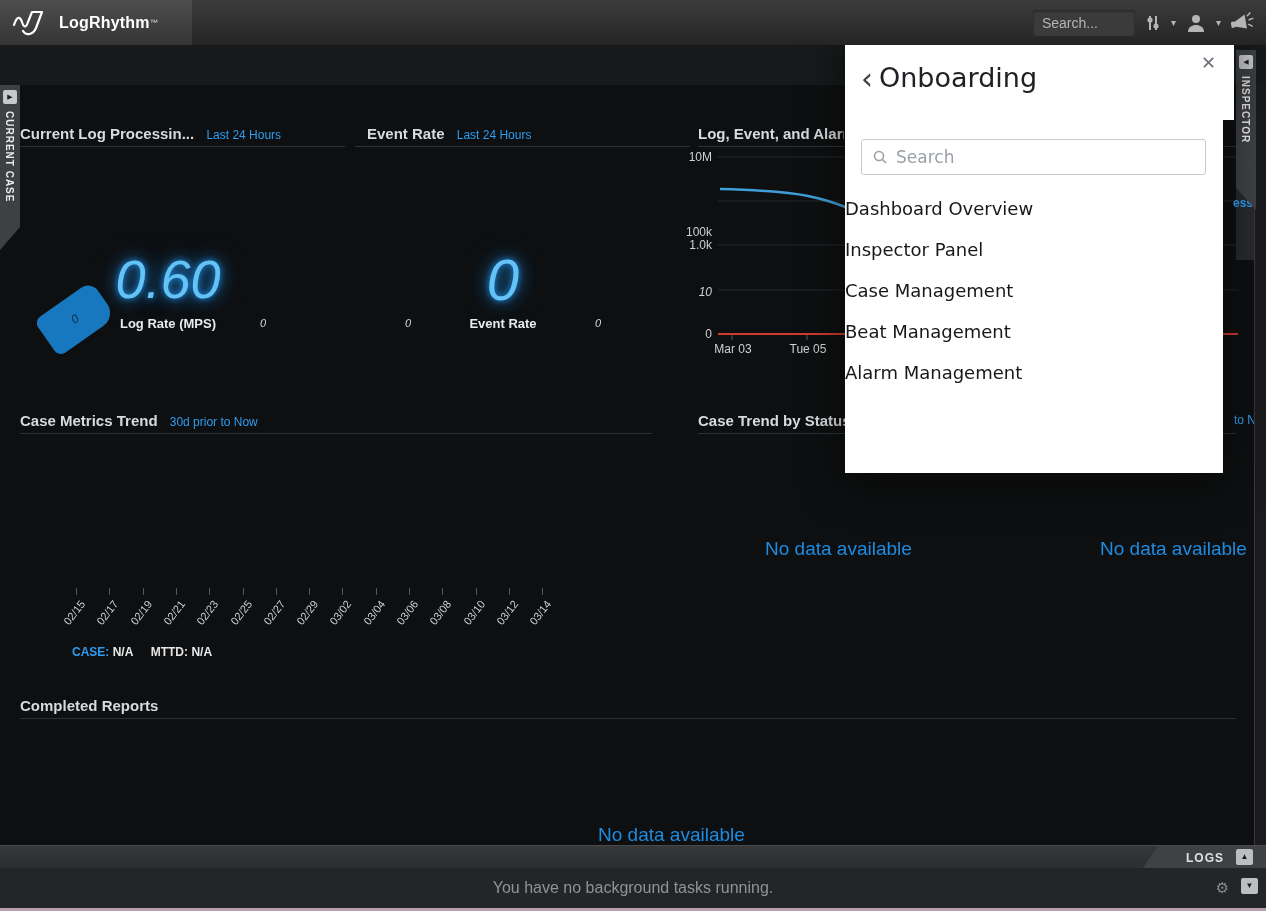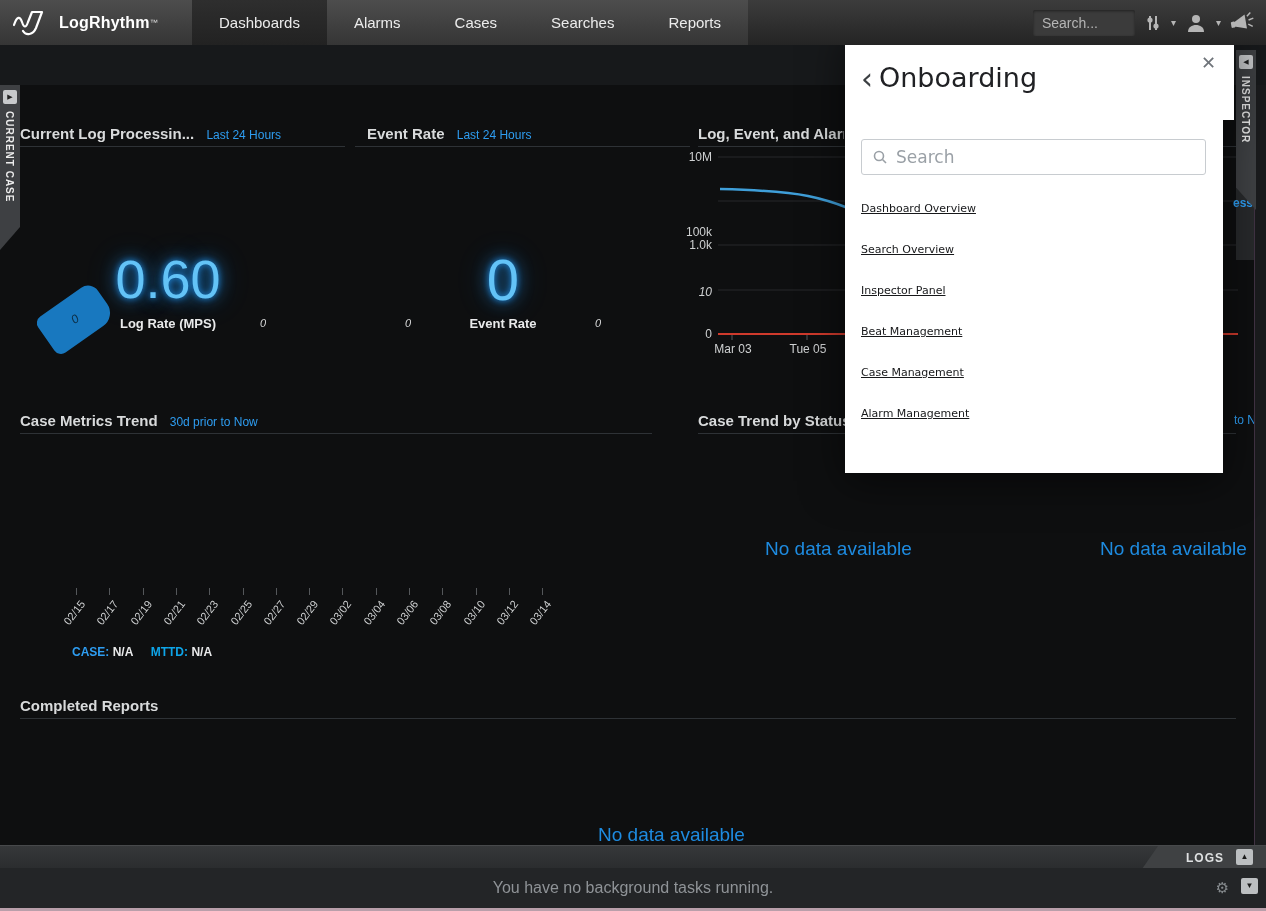--- a/index.html
+++ b/index.html
@@ -47,59 +47,59 @@
   .scrollcol{position:absolute;left:1254px;top:85px;width:12px;height:760px;background:#1a1b1d;
     border-left:1px solid #413244;z-index:22;}
 
   
   .w-title{position:absolute;color:#d8dadb;font-size:15px;font-weight:bold;white-space:nowrap;}
   .w-range{color:#2e9df1;font-size:12px;font-weight:normal;margin-left:8px;}
   .divider{position:absolute;height:1px;background:#2e3236;}
 
   
   .big-num{position:absolute;color:#63c3f7;font-weight:normal;text-align:center;
-    text-shadow:0 0 6px rgba(33,150,243,.95),0 0 16px rgba(33,150,243,.7),0 0 30px rgba(33,150,243,.45);}
+    text-shadow:0 0 6px rgba(33,150,243,.95),0 0 16px rgba(33,150,243,.7),0 0 30px rgba(33,150,243,.45);font-style:italic;}
   .gauge-label{position:absolute;color:#e9eaeb;font-size:13px;font-weight:bold;text-align:center;}
   .gauge-min,.gauge-max{position:absolute;color:#d6d7d8;font-size:11px;font-style:italic;}
   .gauge-seg{position:absolute;left:40px;top:297px;width:70px;height:44px;background:#1878bf;
     transform:rotate(-35deg);border-radius:8px 12px 16px 8px;display:flex;align-items:center;
     justify-content:center;color:#0d2e45;font-size:12px;font-style:italic;}
 
   
   .y3{position:absolute;left:664px;width:48px;text-align:right;color:#cfd1d2;font-size:12px;}
   .x3{position:absolute;top:342px;width:52px;text-align:center;color:#cfd1d2;font-size:12px;}
 
   
   .cm-tick{position:absolute;top:588px;width:1px;height:7px;background:#54575a;}
   .cm-label{position:absolute;top:598px;width:38px;text-align:right;color:#cfd1d2;font-size:11px;
     transform:rotate(-52deg);transform-origin:100% 0;white-space:nowrap;}
   .legend{position:absolute;left:72px;top:645px;font-size:12px;font-weight:bold;}
   .legend .val{color:#e8e9ea;margin-right:14px;}
   .mttr{color:#2e9df1;}
-  .mttd{color:#0ea5e9;}
+  .mttd{color:#e5e5e5;}
 
   .no-data{position:absolute;color:#1e8be0;font-size:19px;white-space:nowrap;}
   .fragment{position:absolute;color:#2e9df1;font-size:12px;font-weight:bold;white-space:nowrap;z-index:9;}
 
   
   .panel{position:absolute;left:845px;top:30px;width:389px;z-index:50;
     font-family:"DejaVu Sans",sans-serif;filter:drop-shadow(0 8px 22px rgba(0,0,0,.55));}
   .panel-bar{height:8px;background:#1273e6;}
   .panel-head{height:82px;background:#fff;position:relative;}
   .panel-back{position:absolute;left:16px;top:26px;font-size:30px;color:#3c4043;line-height:30px;cursor:pointer;}
   .panel-title{position:absolute;left:34px;top:24px;font-size:27px;color:#202124;}
   .panel-close{position:absolute;right:18px;top:14px;font-size:18px;color:#6f747a;font-weight:bold;cursor:pointer;}
   .panel-body{width:378px;height:353px;background:#fff;position:relative;box-sizing:border-box;}
   .ob-search{position:absolute;left:16px;top:19px;width:345px;height:36px;border:1px solid #c8ccd0;
     border-radius:3px;box-sizing:border-box;padding:0 8px 0 34px;font-size:17px;color:#333;
     font-family:"DejaVu Sans",sans-serif;outline:none;}
   .ob-search::placeholder{color:#9aa0a6;}
   .ob-mag{position:absolute;left:27px;top:29px;}
   .ob-list{position:absolute;left:0;top:68px;width:100%;}
-  .ob-item{height:41px;line-height:41px;padding-left:16px;font-size:11px;color:#17181a;cursor:pointer;text-decoration:underline;}
+  .ob-item{height:41px;line-height:41px;font-size:18px;color:#17181a;cursor:pointer;}
 
   
   .logs-band{position:absolute;left:0;top:845px;width:1266px;height:23px;
     background:linear-gradient(#36383a,#2b2d2f);border-top:1px solid #47494b;box-sizing:border-box;z-index:40;}
   .logs-tab{position:absolute;right:0;top:0;width:124px;height:23px;background:#3f4143;
     clip-path:polygon(16px 0,100% 0,100% 100%,0 100%);font-weight:bold;}
   .logs-label{position:absolute;left:44px;top:5px;color:#dfe1e2;font-size:12px;letter-spacing:1px;}
   .sq-btn{position:absolute;width:17px;height:16px;background:#bcbfc1;border-radius:2px;
     color:#1a1a1a;font-size:8px;line-height:16px;text-align:center;cursor:pointer;}
   .tasks{position:absolute;left:0;top:868px;width:1266px;height:40px;background:#232527;z-index:40;}
@@ -113,27 +113,20 @@
 <div class="screen">
 
   <div class="nav">
     <div class="brand">
       <svg width="38" height="28" viewBox="0 0 38 28" fill="none" stroke="#fff" stroke-width="2.2" stroke-linecap="round" stroke-linejoin="round">
         <path d="M1 16 C4 7 7 7 9 13 C11 19 13 19 15 13 L19 3 H29 L23 19 C20 26 13 27 10 22"></path>
       </svg>
       <span class="brand-text">LogRhythm</span>
       <span class="brand-tm">™</span>
     </div>
-    <div class="tabs">
-        <div class="tab active">Dashboards</div>
-        <div class="tab">Alarms</div>
-        <div class="tab">Cases</div>
-        <div class="tab">Searches</div>
-        <div class="tab">Reports</div>
-      </div>
     <div class="nav-fill">
       <div class="nav-right">
         <input class="nav-search" readonly="" placeholder="Search..." style="">
         <span class="nav-icon">
           <svg width="18" height="18" viewBox="0 0 18 18">
             <path d="M6 2v14M12 2v14" stroke="#b5b5b5" stroke-width="2"></path>
             <circle cx="6" cy="6" r="2.6" fill="#b5b5b5"></circle>
             <circle cx="12" cy="12" r="2.6" fill="#b5b5b5"></circle>
           </svg>
         </span>
@@ -312,24 +305,23 @@
     <div class="panel-body">
       <input class="ob-search" readonly="" placeholder="Search" style="">
       <span class="ob-mag">
         <svg width="16" height="16" viewBox="0 0 16 16" fill="none" stroke="#9aa0a6" stroke-width="1.6">
           <circle cx="7" cy="7" r="4.5"></circle>
             <path d="M10.5 10.5L14 14"></path>
         </svg>
       </span>
       <div class="ob-list">
           <div class="ob-item">Dashboard Overview</div>
-          <div class="ob-item">Search Overview</div>
           <div class="ob-item">Inspector Panel</div>
+          <div class="ob-item">Case Management</div>
           <div class="ob-item">Beat Management</div>
-          <div class="ob-item">Case Management</div>
           <div class="ob-item">Alarm Management</div>
         </div>
     </div>
   </div>
 
   <div class="logs-band">
     <div class="logs-tab">
       <span class="logs-label">LOGS</span>
     </div>
     <div class="sq-btn" style="right:13px;top:3px;">▲</div>

